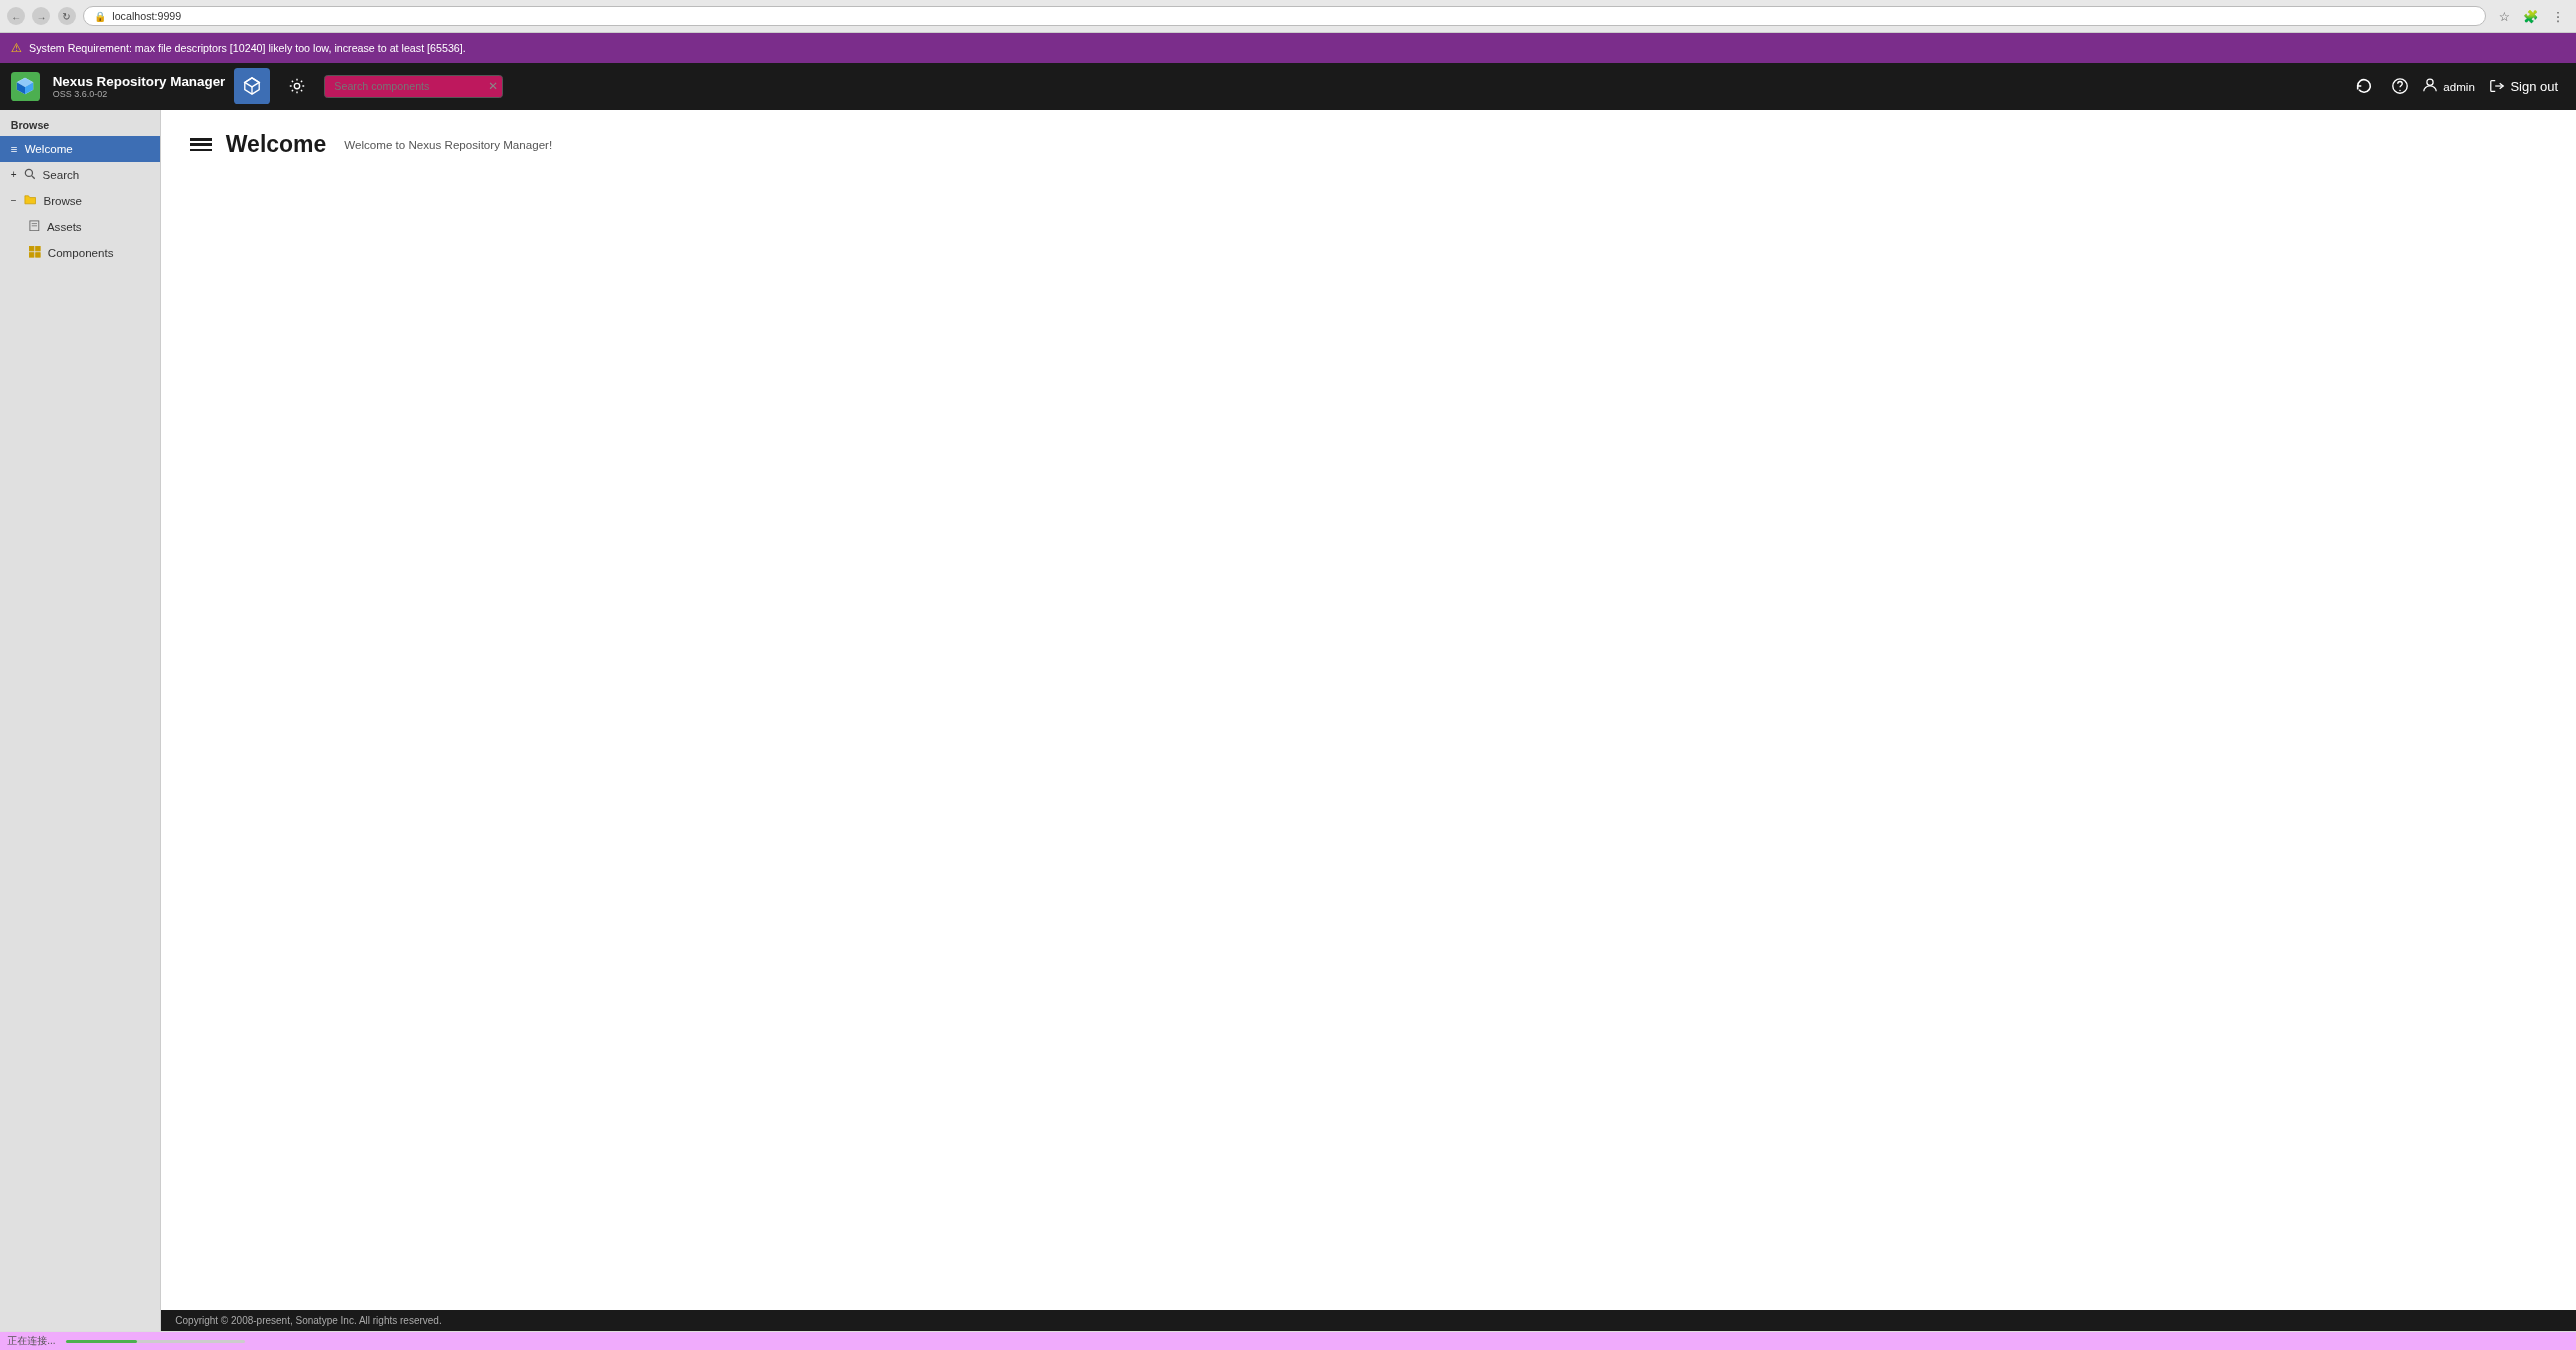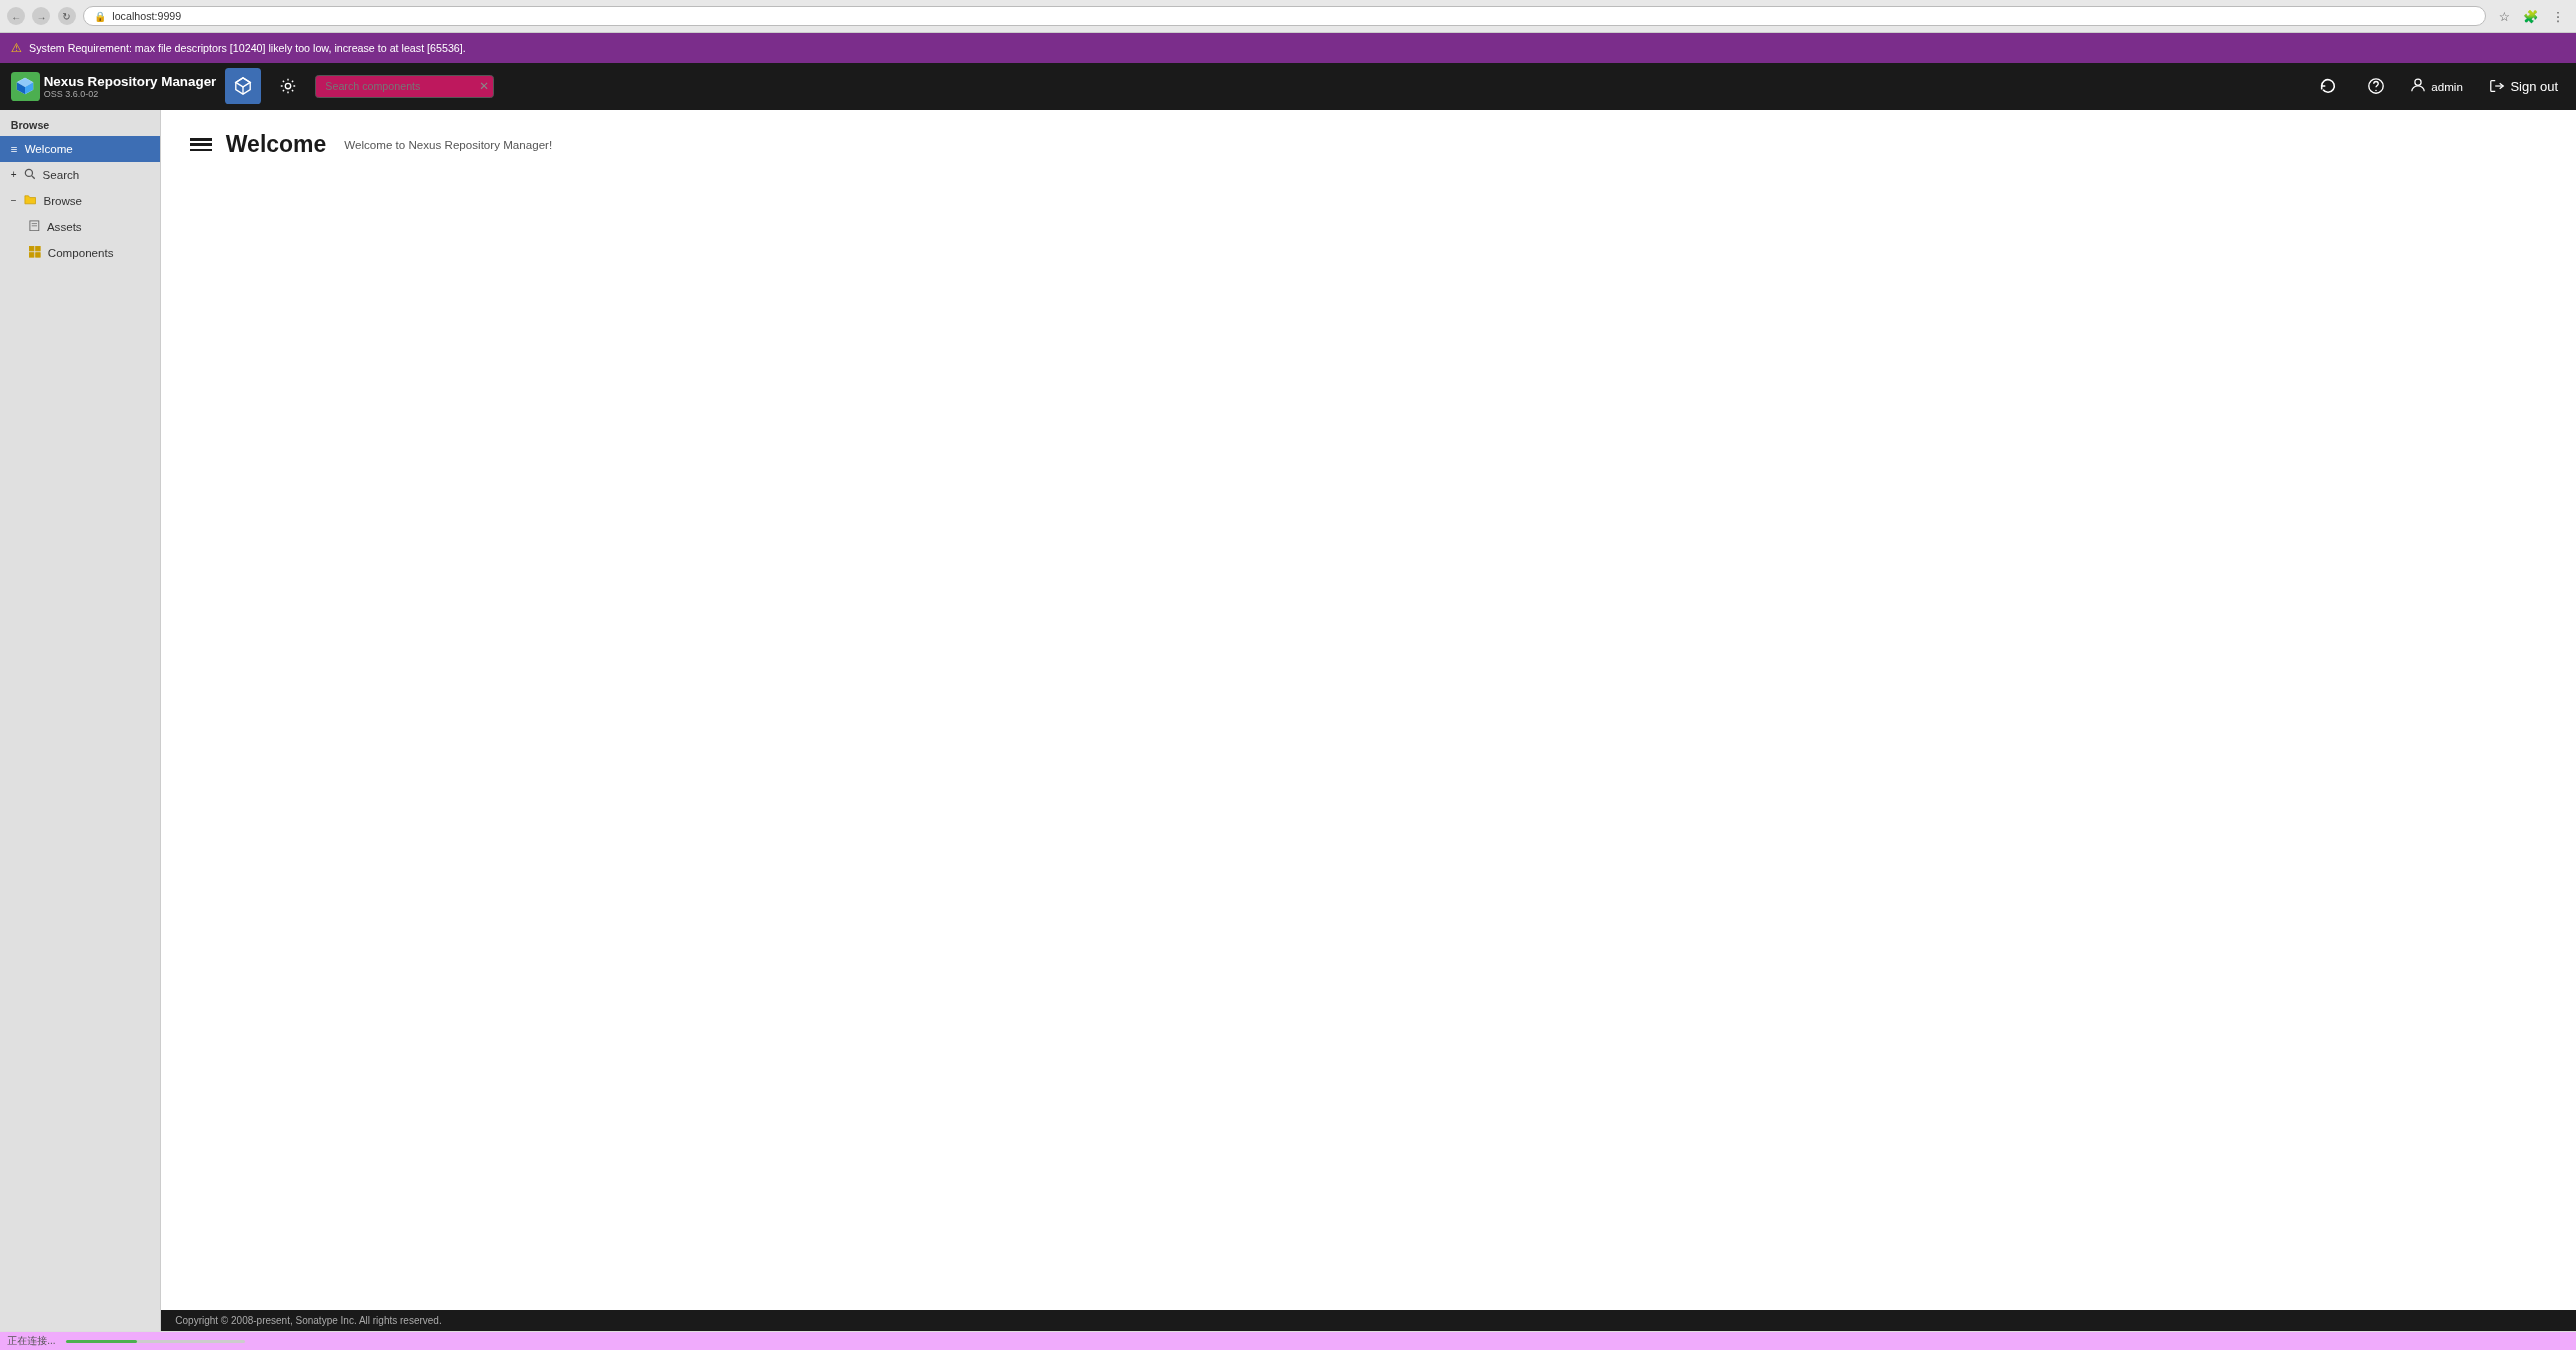--- a/index.html
+++ b/index.html
@@ -72,21 +72,21 @@
       display: flex;
       align-items: center;
       padding: 0 10.7px;
       height: 47px;
       flex-shrink: 0;
       gap: 9px;
     }
     .app-logo {
       display: flex;
       align-items: center;
-      gap: 4px;
+      gap: 13px;
     }
     .logo-icon {
       width: 29px; height: 29px;
       background: #4caf50;
       border-radius: 3.6px;
       display: flex; align-items: center; justify-content: center;
       font-size: 16px;
     }
     .app-title-group { display: flex; flex-direction: column; }
     .app-title { font-size: 13.4px; font-weight: bold; color: #fff; }
@@ -121,21 +121,21 @@
       position: absolute;
       right: 5.4px;
       background: none;
       border: none;
       color: #888;
       cursor: pointer;
       font-size: 11.6px;
       display: flex; align-items: center; justify-content: center;
     }
     .header-spacer { flex: 1; }
-    .header-right { display: flex; align-items: center; gap: 19px; }
+    .header-right { display: flex; align-items: center; gap: 7px; }
     .header-right-btn {
       background: transparent;
       border: none;
       cursor: pointer;
       color: #fff;
       font-size: 16px;
       display: flex; align-items: center; justify-content: center;
       width: 29px; height: 29px;
     }
     .user-info { display: flex; align-items: center; gap: 5.4px; color: #fff; font-size: 11.6px; }

